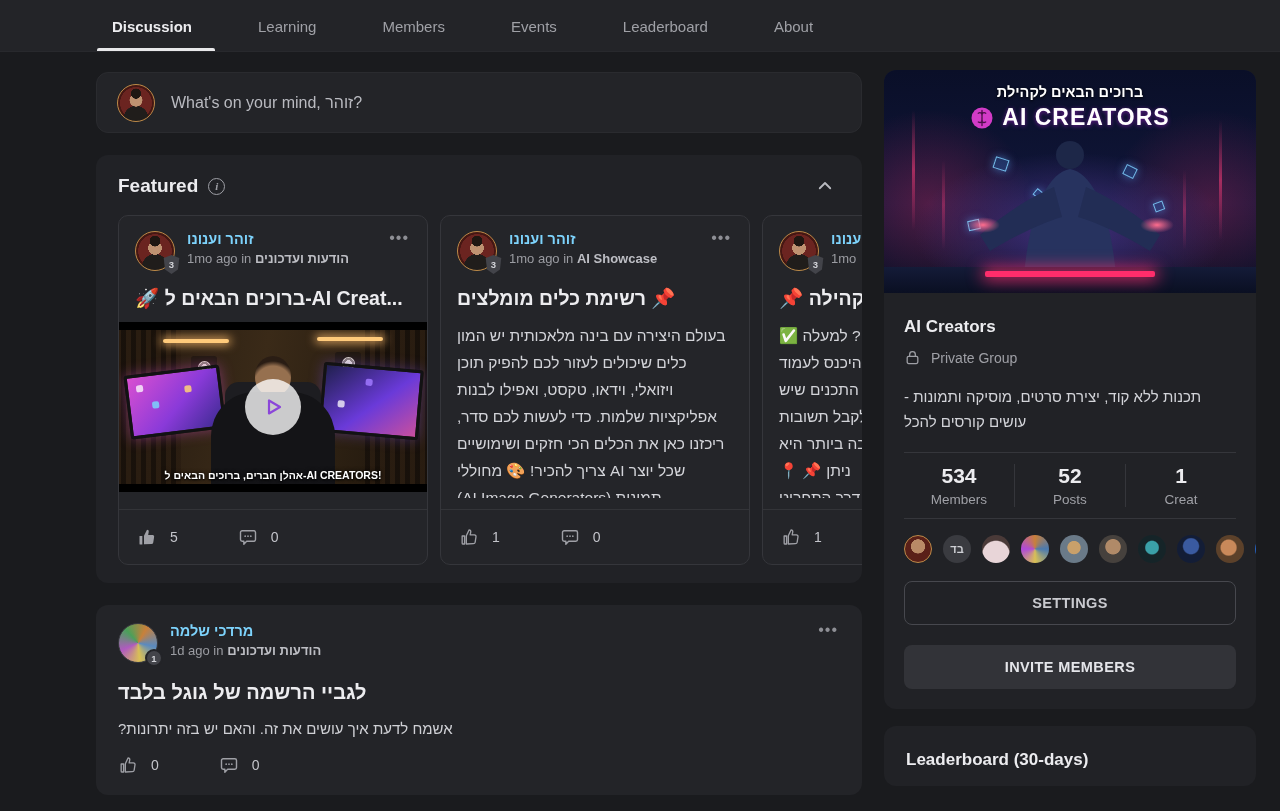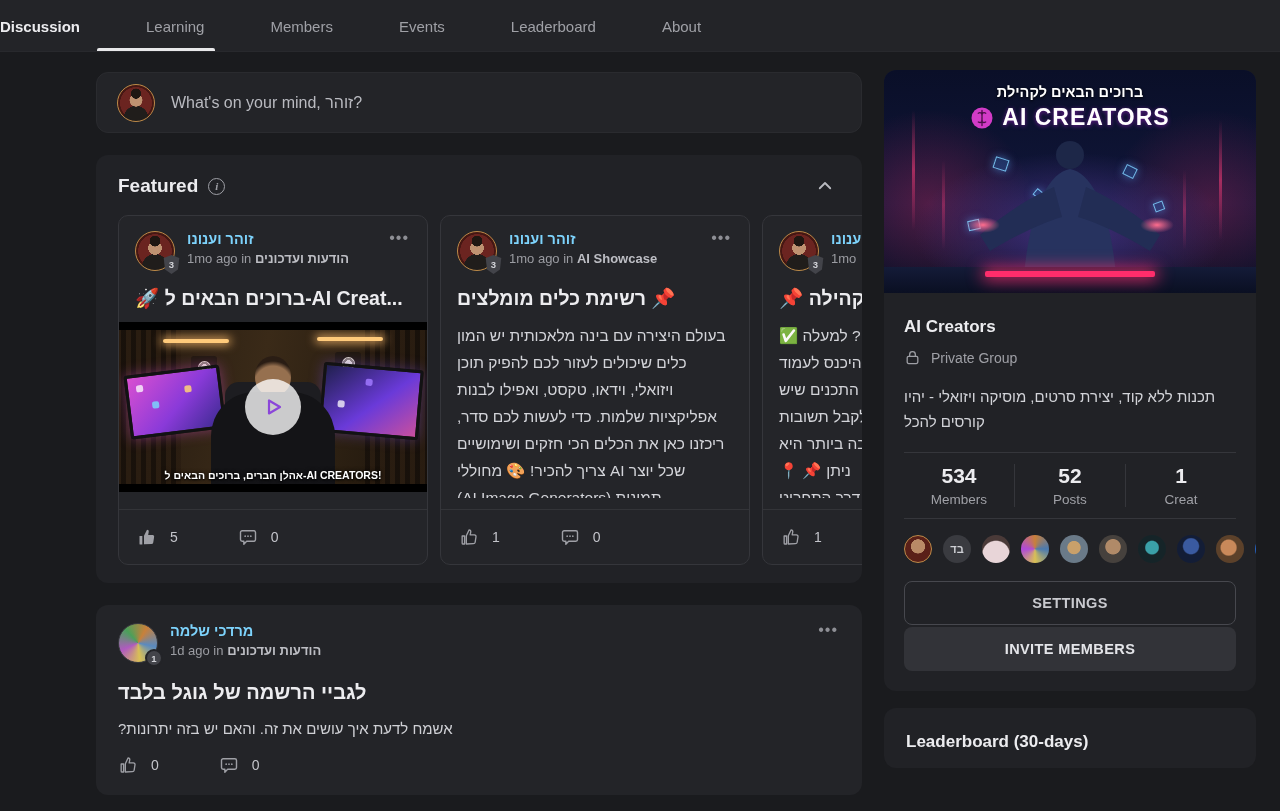--- a/index.html
+++ b/index.html
@@ -5,21 +5,21 @@
   * { margin:0; padding:0; box-sizing:border-box; }
   html,body { width:1280px; height:811px; overflow:hidden; }
   body {
     background:#1a1b1e;
     font-family:"Liberation Sans","DejaVu Sans",sans-serif;
     color:#ececef;
     position:relative;
   }
   
   .nav { position:absolute; top:0; left:0; width:1280px; height:52px; background:#232428; border-bottom:1px solid #28292d; }
-  .nav-tabs { display:flex; height:52px; align-items:center; gap:66px; }
+  .nav-tabs { display:flex; height:52px; align-items:center; padding-left:112px; gap:66px; }
   .nav-tab { font-size:15px; color:#9fa0a6; cursor:pointer; position:relative; height:52px; display:flex; align-items:center; }
   .nav-tab.active { color:#ececef; font-weight:700; }
   .nav-underline { position:absolute; left:97px; bottom:0; width:118px; height:3px; background:#e8e8ea; border-radius:2px 2px 0 0; }
   
   .main { position:absolute; left:96px; top:72px; width:766px; }
   .card { background:#232428; border-radius:12px; }
   .composer { height:61px; display:flex; align-items:center; gap:16px; padding:0 20px; margin-bottom:22px; border:1px solid #2a2b2f; cursor:text; }
   .avatar { border-radius:50%; flex:none; }
   .av-zohar {
     background:
@@ -110,21 +110,21 @@
   .m1 { background:radial-gradient(circle at 50% 40%, #b98a66 0 34%, #5a2018 36%); border:1.5px solid #bd8a48; }
   .m2 { background:#3a3b40; }
   .m3 { background:radial-gradient(circle at 50% 70%, #e8d5d8 0 55%, #4a3a38 60%); }
   .m4 { background:conic-gradient(#c9803a,#4a7ab0,#d9c055,#b04ad9,#c9803a); }
   .m5 { background:radial-gradient(circle at 50% 45%, #c9a06a 0 30%, #6a7a88 34%); }
   .m6 { background:radial-gradient(circle at 50% 42%, #b08a68 0 34%, #46413d 38%); }
   .m7 { background:radial-gradient(circle at 50% 45%, #3aa0a8 0 30%, #152428 36%); }
   .m8 { background:radial-gradient(circle at 50% 40%, #3a5aa0 0 34%, #131d36 40%); }
   .m9 { background:radial-gradient(circle at 45% 45%, #c9895a 0 34%, #5c412a 40%); }
   .m10 { background:#2563c4; color:#fff; }
-  .btn { margin-top:2px; height:44px; border-radius:8px; display:flex; align-items:center; justify-content:center; font-size:14.5px; font-weight:700; letter-spacing:.4px; cursor:pointer; }
+  .btn { margin-top:20px; height:44px; border-radius:8px; display:flex; align-items:center; justify-content:center; font-size:14.5px; font-weight:700; letter-spacing:.4px; cursor:pointer; }
   .btn-settings { border:1px solid #47484e; color:#c9cacf; background:transparent; margin-top:18px; }
   .btn-invite { background:#323338; color:#e4e5e9; }
   .lb-card { margin-top:17px; background:#212226; border-radius:12px; padding:24px 22px; height:60px; }
   .lb-title { font-size:17px; font-weight:700; color:#ececef; }
   svg { display:block; }
 </style>
 </head>
 <body>
 
 <div class="nav">
@@ -361,21 +361,21 @@
     <div class="group-body">
       <div class="group-name">AI Creators</div>
       <div class="privacy">
         <svg width="17" height="17" viewBox="0 0 24 24">
             <rect x="4.5" y="10.5" width="15" height="10" rx="2" fill="none" stroke="#9fa0a6" stroke-width="1.8"></rect>
             <path d="M8 10.5V7.8a4 4 0 0 1 8 0v2.7" fill="none" stroke="#9fa0a6" stroke-width="1.8"></path>
           </svg>
         <span>Private Group</span>
       </div>
       <div class="desc" dir="rtl">
-        <div>תכנות ללא קוד, יצירת סרטים, מוסיקה ויזואלי - יהיו קורסים להכל</div>
+        <div>תכנות ללא קוד, יצירת סרטים, מוסיקה ותמונות - עושים קורסים להכל</div>
       </div>
 
       <div class="stats">
         <div class="stat">
           <div class="stat-v">534</div>
           <div class="stat-l">Members</div>
         </div>
         <div class="stat">
           <div class="stat-v">52</div>
           <div class="stat-l">Posts</div>

